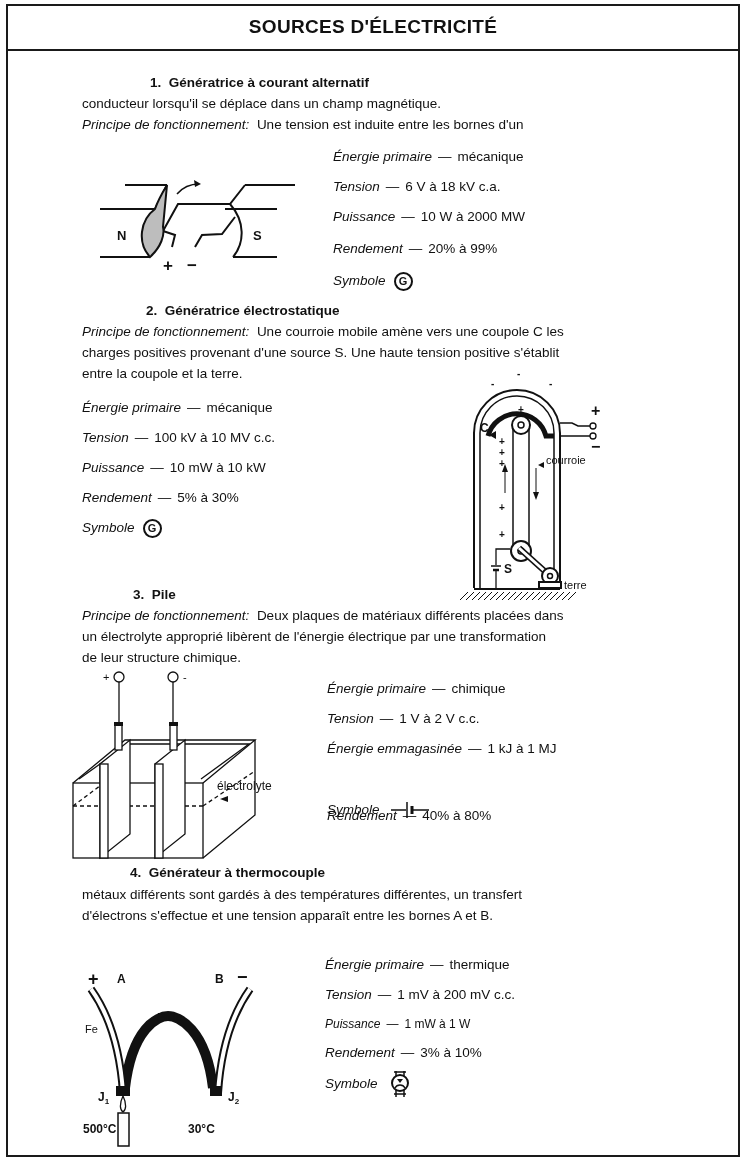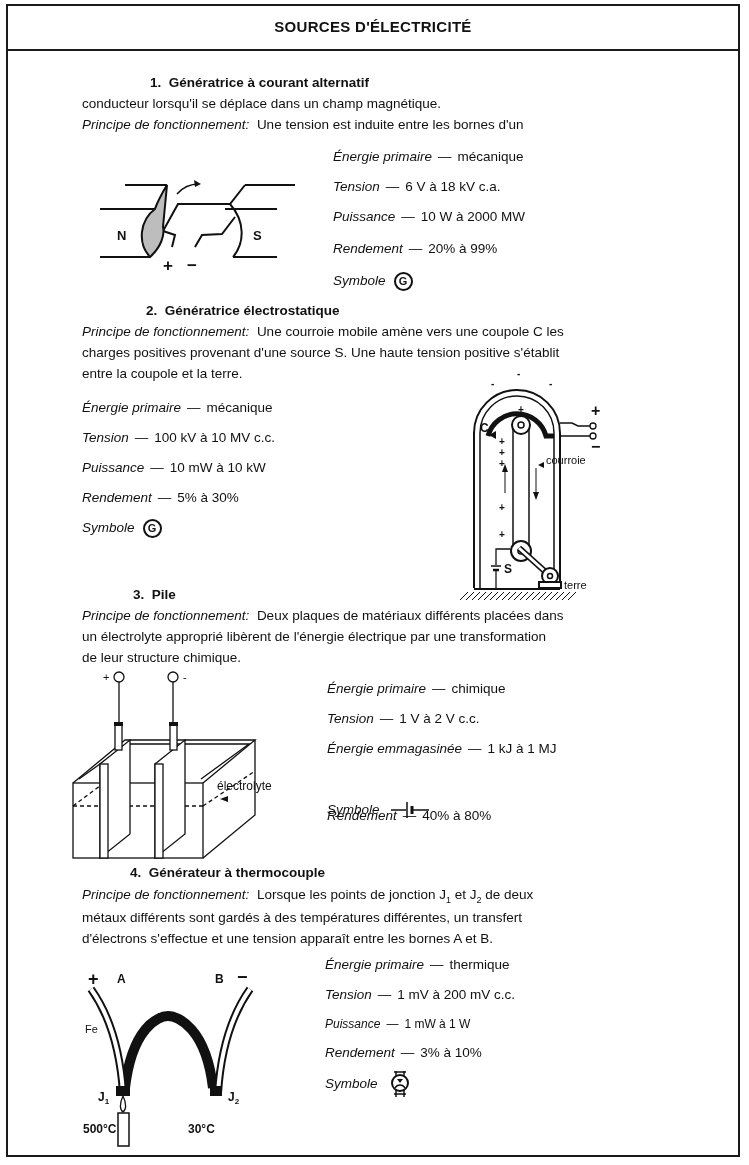--- a/index.html
+++ b/index.html
@@ -3,21 +3,21 @@
 <meta charset="utf-8">
 <style>
   html, body { margin:0; padding:0; background:#ffffff; }
   body { width:749px; height:1165px; position:relative; overflow:hidden;
          font-family:"Liberation Sans", "DejaVu Sans", sans-serif; color:#111; }
   .page-frame { position:absolute; left:6px; top:4px; width:734px; height:1153px;
                 border:2px solid #1a1a1a; box-sizing:border-box; }
   .header-rule { position:absolute; left:6px; top:49px; width:734px; height:0;
                  border-top:2px solid #1a1a1a; }
   .page-title { position:absolute; left:6px; top:4px; width:734px; height:46px;
-                line-height:46px; text-align:center; font-weight:bold; font-size:15px;
+                line-height:46px; text-align:center; font-weight:bold; font-size:19px;
                 letter-spacing:0.3px; }
   .sec-title { position:absolute; font-weight:bold; font-size:13.5px; white-space:nowrap; }
   .principle { position:absolute; font-size:13.5px; line-height:21px; white-space:nowrap; }
   .principle .lbl { font-style:italic; }
   .spec { position:absolute; font-size:13.5px; white-space:nowrap; height:20px; line-height:20px; }
   .spec .k { font-style:italic; }
   .spec .d { margin:0 6px; }
   .sym-g { display:inline-block; width:15px; height:15px; border:2px solid #111;
            border-radius:50%; text-align:center; line-height:15px; font-size:11px;
            font-weight:bold; vertical-align:middle; margin-left:8px; }
@@ -236,21 +236,20 @@
       <line x1="22" y1="8" x2="38" y2="8" stroke="#111" stroke-width="1.5"></line>
     </svg>
   </div>
 </div>
 
 <div class="sec-title" style="left:130px; top:865px;">
   <span>4.</span>&nbsp;
   <span>Générateur à thermocouple</span>
 </div>
 <div class="principle" style="left:82px; top:884px;">
-  <div><span class="lbl">Principe de fonctionnement:</span>&nbsp; <span>Lorsque les points de jonction J</span><span class="sub">1</span><span> et J</span><span class="sub">2</span><span> de deux</span></div>
   <div>métaux différents sont gardés à des températures différentes, un transfert</div>
   <div>d'électrons s'effectue et une tension apparaît entre les bornes A et B.</div>
 </div>
 
 <svg style="left:80px; top:958px;" width="200" height="200" viewBox="0 0 200 200">
 
   <path d="M45,130 C52,70 78,58 88,58 C98,58 126,70 133,130" stroke="#111" stroke-width="10" fill="none"></path>
 
   <path d="M11,31 C28,55 40,90 43,135" stroke="#111" stroke-width="8" fill="none"></path>
   <path d="M11,31 C28,55 40,90 43,135" stroke="#fff" stroke-width="4" fill="none"></path>

